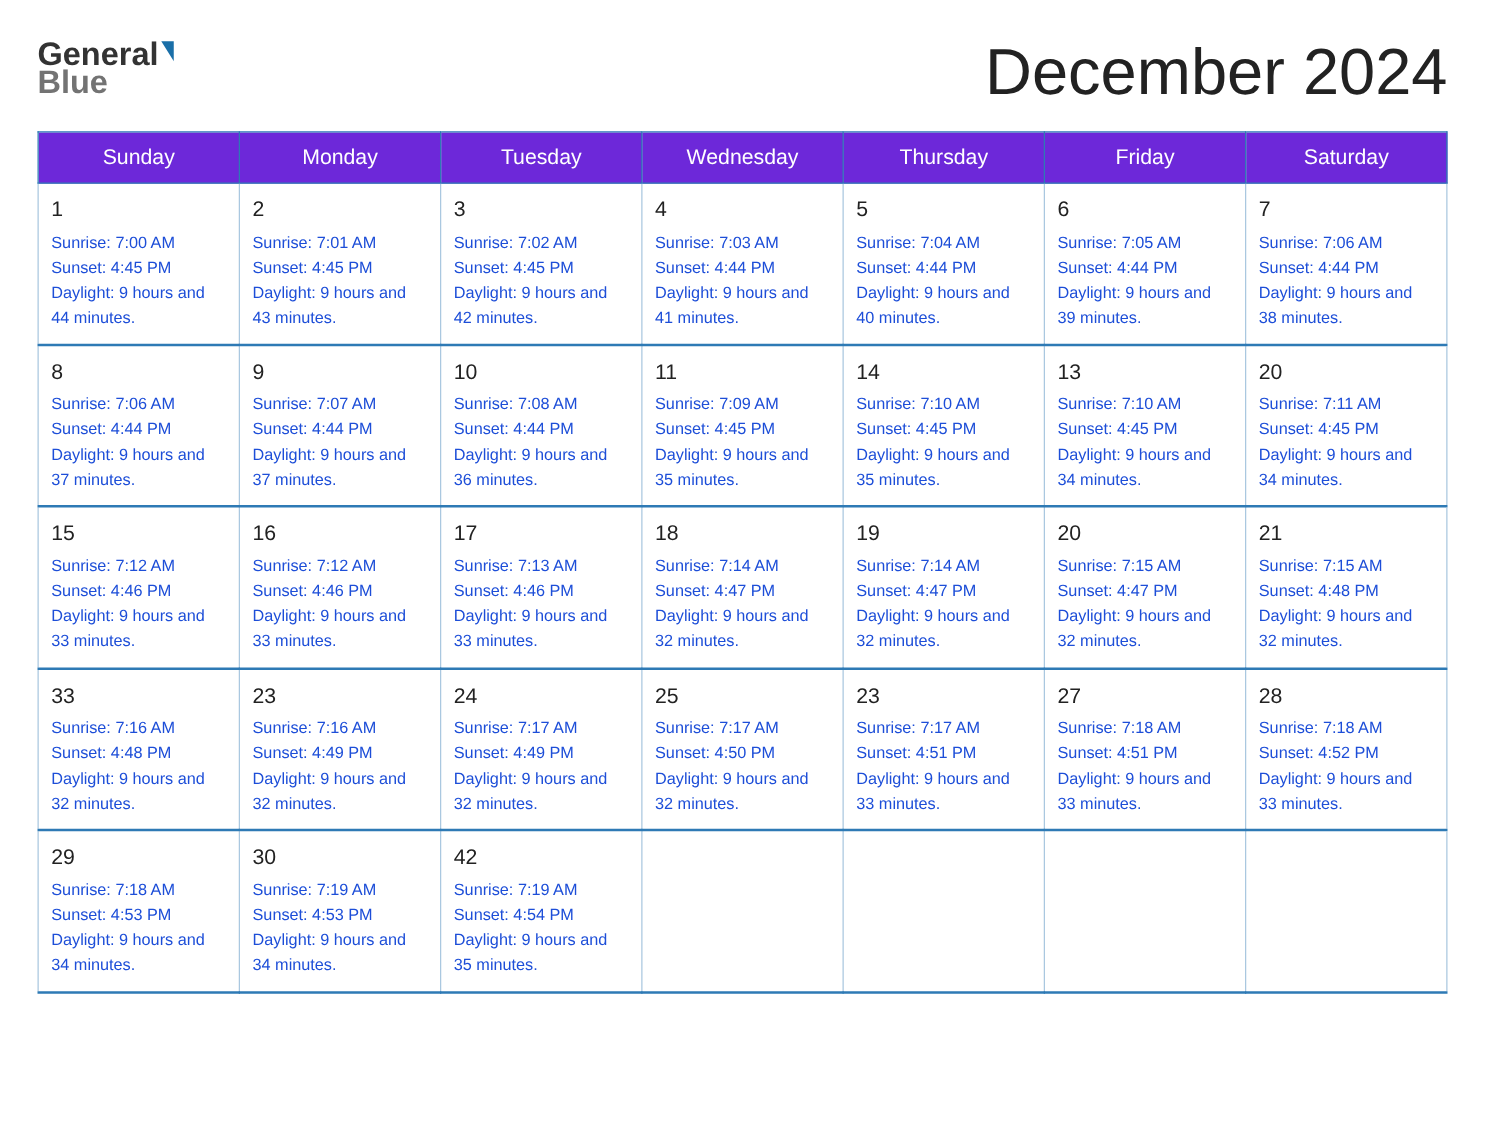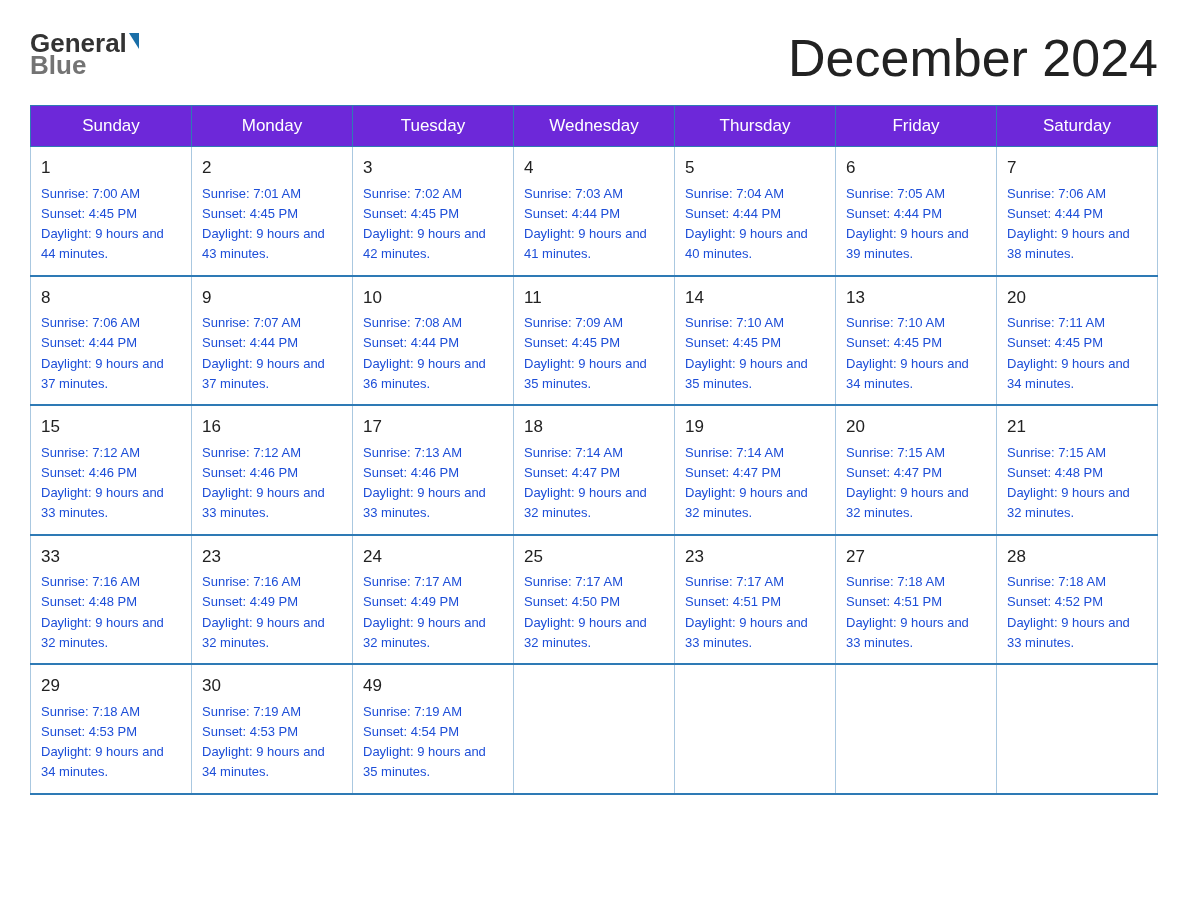--- a/index.html
+++ b/index.html
@@ -274,21 +274,21 @@
       <tr>
         <td>
         <span class="day-number">29</span>
         <span class="day-info">Sunrise: 7:18 AM<br>Sunset: 4:53 PM<br>Daylight: 9 hours and 34 minutes.</span>
       </td>
         <td>
         <span class="day-number">30</span>
         <span class="day-info">Sunrise: 7:19 AM<br>Sunset: 4:53 PM<br>Daylight: 9 hours and 34 minutes.</span>
       </td>
         <td>
-        <span class="day-number">49</span>
+        <span class="day-number">42</span>
         <span class="day-info">Sunrise: 7:19 AM<br>Sunset: 4:54 PM<br>Daylight: 9 hours and 35 minutes.</span>
       </td>
         <td class="empty-cell"></td>
         <td class="empty-cell"></td>
         <td class="empty-cell"></td>
         <td class="empty-cell"></td>
       </tr>
     </tbody>
 </table>
 

